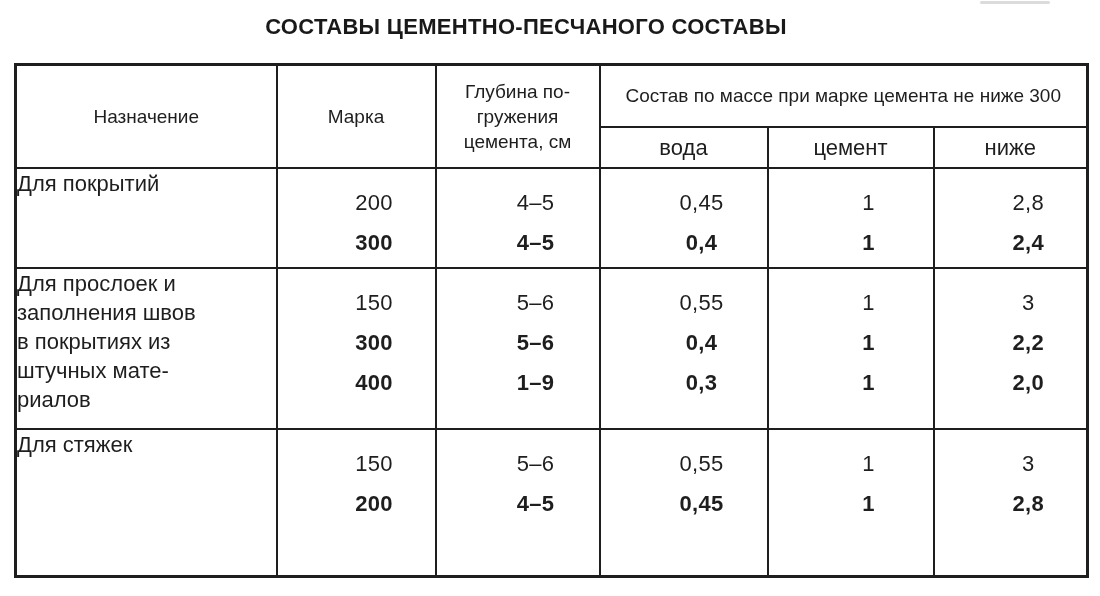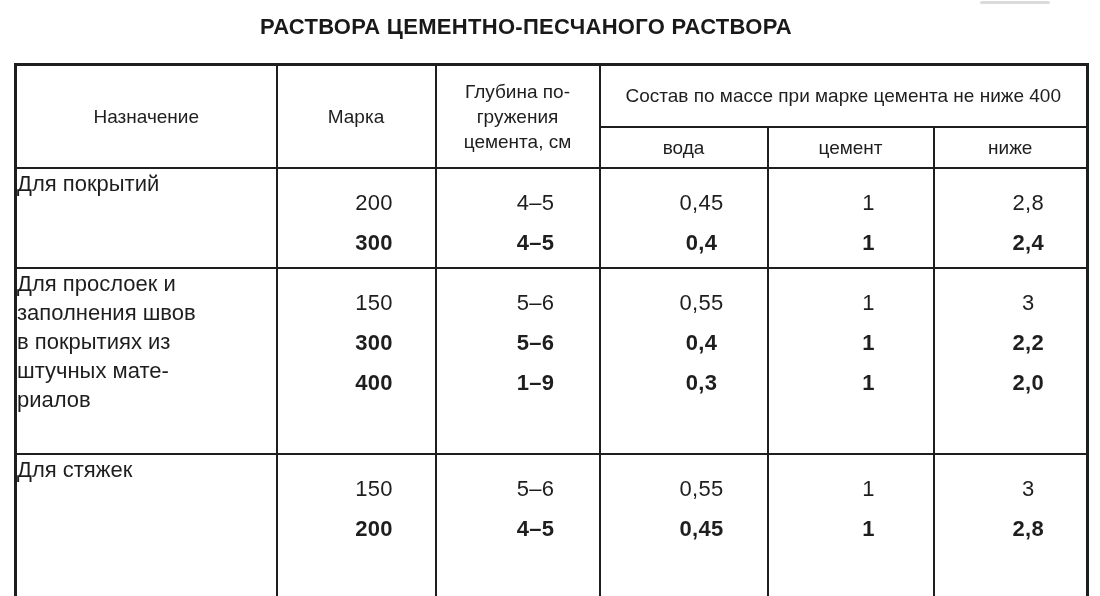--- a/index.html
+++ b/index.html
@@ -39,25 +39,25 @@
     border:2px solid var(--ink);
     padding:0;
     color:var(--ink);
   }
   th{
     font-weight:normal;
     font-size:19px;
     text-align:center;vertical-align:middle;
   }
   th.hdr-group{height:60px;}
-  th.hdr-sub{height:39px;font-size:19px;}
+  th.hdr-sub{height:39px;font-size:22px;}
   th.hdr-multiline{white-space:pre-line;line-height:25px;}
 
   tr.grp-1{height:100px;}
-  tr.grp-2{height:186px;}
+  tr.grp-2{height:161px;}
   tr.grp-3{height:147px;}
 
   td.purpose{
     vertical-align:top;text-align:left;
     font-size:22px;line-height:29px;
     padding:11px 6px 0 17px;
     white-space:pre-line;
   }
   td.vals{vertical-align:top;}
   .val{
@@ -68,39 +68,39 @@
   .val + .val{margin-top:0;font-weight:bold;}
   td.vals .stack{padding-top:5px;}
 </style>
 </head>
 <body>
 
 <div class="page">
 
   <div class="scan-artifact"></div>
 
-  <div class="doc-title">РАСТВОРА ЦЕМЕНТНО-ПЕСЧАНОГО РАСТВОРА</div>
+  <div class="doc-title">СОСТАВЫ ЦЕМЕНТНО-ПЕСЧАНОГО СОСТАВЫ</div>
 
   <table class="mortar">
     <colgroup>
       <col style="width:261px">
       <col style="width:159px">
       <col style="width:164px">
       <col style="width:168px">
       <col style="width:166px">
       <col style="width:154px">
     </colgroup>
     <thead>
       <tr>
         <th rowspan="2">Назначение</th>
         <th rowspan="2">Марка</th>
         <th rowspan="2" class="hdr-multiline">Глубина по-
 гружения
 цемента, см</th>
-        <th colspan="3" class="hdr-group">Состав по массе при марке цемента не ниже 400</th>
+        <th colspan="3" class="hdr-group">Состав по массе при марке цемента не ниже 300</th>
       </tr>
       <tr>
         <th class="hdr-sub">вода</th>
         <th class="hdr-sub">цемент</th>
         <th class="hdr-sub">ниже</th>
       </tr>
     </thead>
     <tbody>
 
       <tr class="grp-1">

